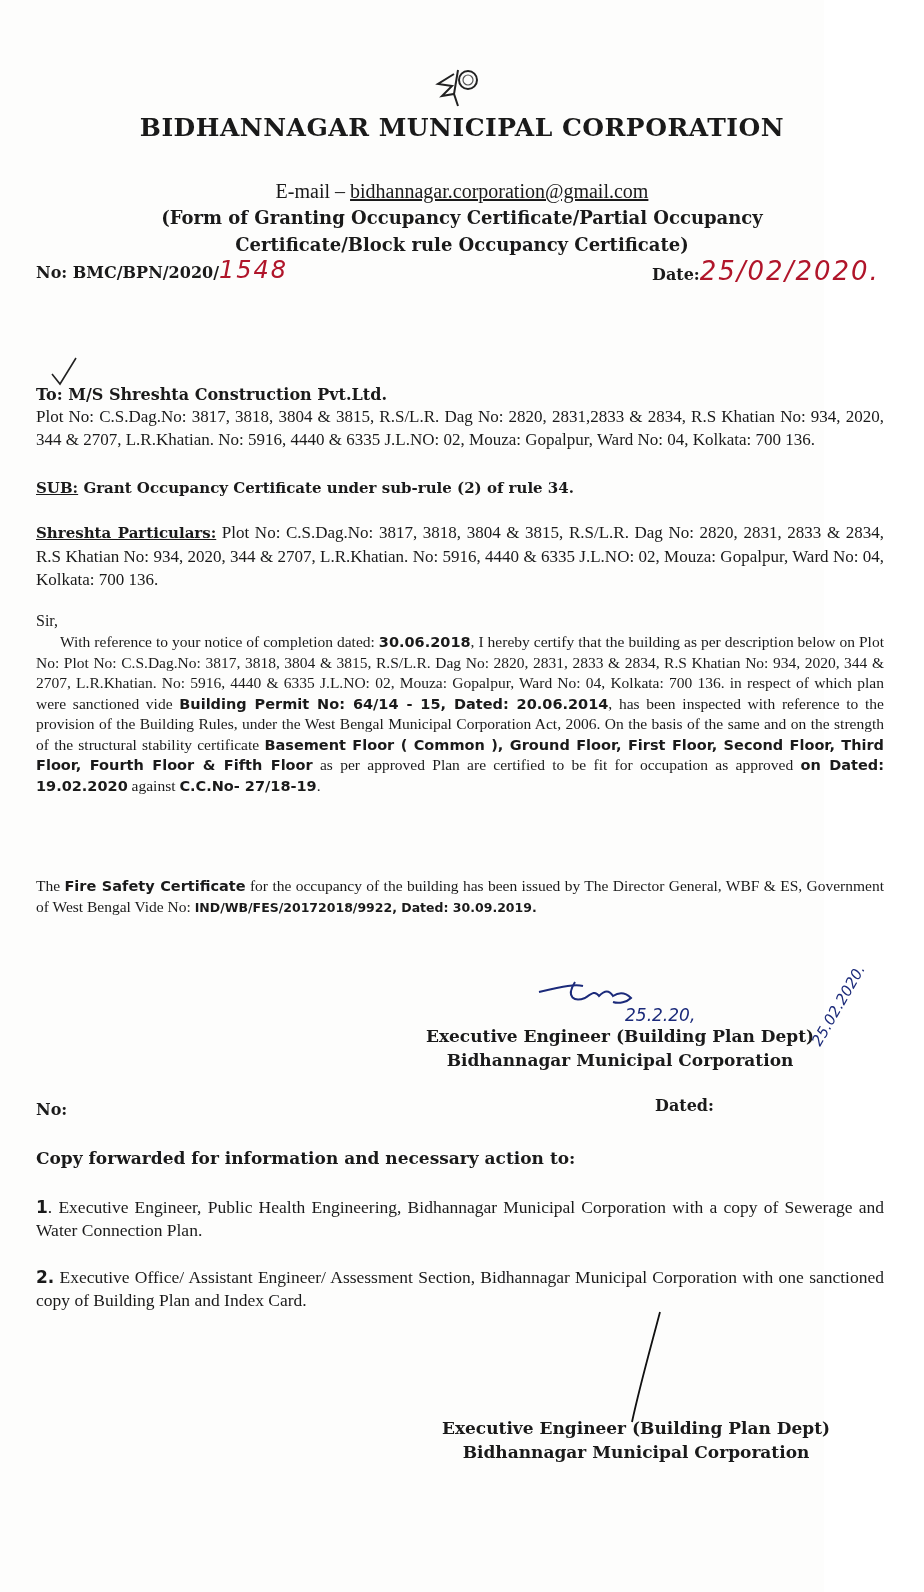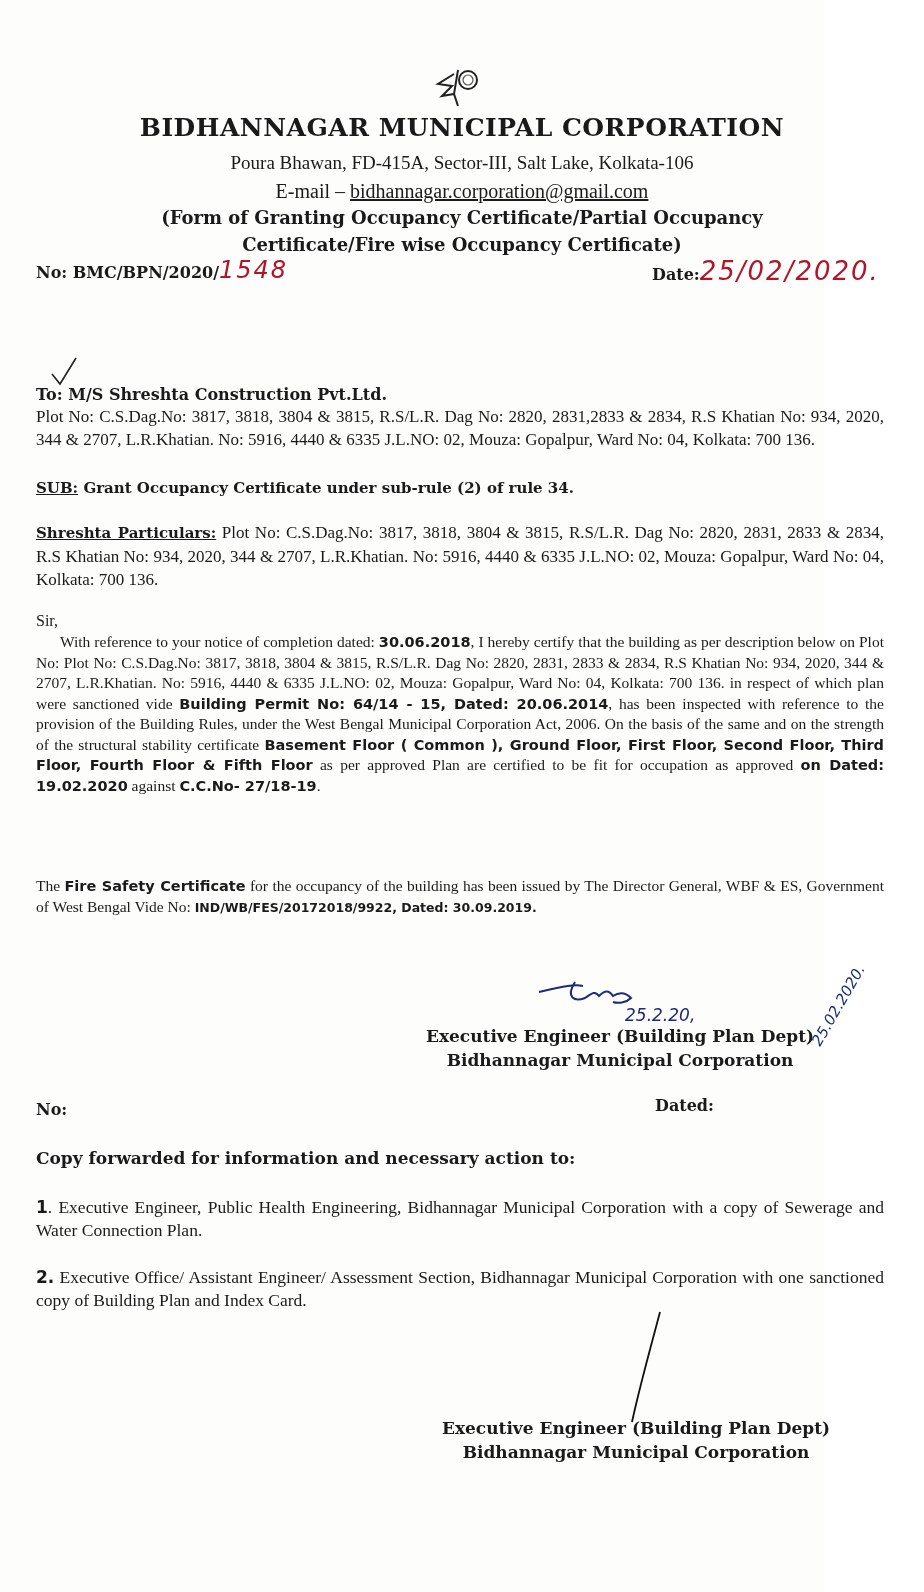--- a/index.html
+++ b/index.html
@@ -40,26 +40,25 @@
 <div class="page">
 
   <svg class="abs logo" viewBox="0 0 60 50">
     <path d="M26 14 L10 24 L24 26 L14 36 L26 34 L30 46" fill="none" stroke="#222" stroke-width="2"></path>
     <path d="M30 10 L26 34" fill="none" stroke="#222" stroke-width="2"></path>
     <circle cx="40" cy="20" r="9" fill="none" stroke="#222" stroke-width="2"></circle>
     <circle cx="40" cy="20" r="5" fill="none" stroke="#555" stroke-width="1.2"></circle>
   </svg>
 
   <div class="abs title slab">BIDHANNAGAR MUNICIPAL CORPORATION</div>
-  <div class="abs addr serif">Poura Bhawan, FD-415A, Sector-III, Salt Lake, Kolkata-106</div>
   <div class="abs email serif">
     <span>E-mail – </span><u>bidhannagar.corporation@gmail.com</u>
   </div>
   <div class="abs form1 slab">(Form of Granting Occupancy Certificate/Partial Occupancy</div>
-  <div class="abs form2 slab">Certificate/Fire wise Occupancy Certificate)</div>
+  <div class="abs form2 slab">Certificate/Block rule Occupancy Certificate)</div>
 
   <div class="abs refno slab">
     <span>No: BMC/BPN/2020/</span><span class="hand">1548</span>
   </div>
   <div class="abs date slab">
     <span>Date:</span><span class="hand">25/02/2020.</span>
   </div>
 
 
   <svg class="abs tick" viewBox="0 0 30 30">

